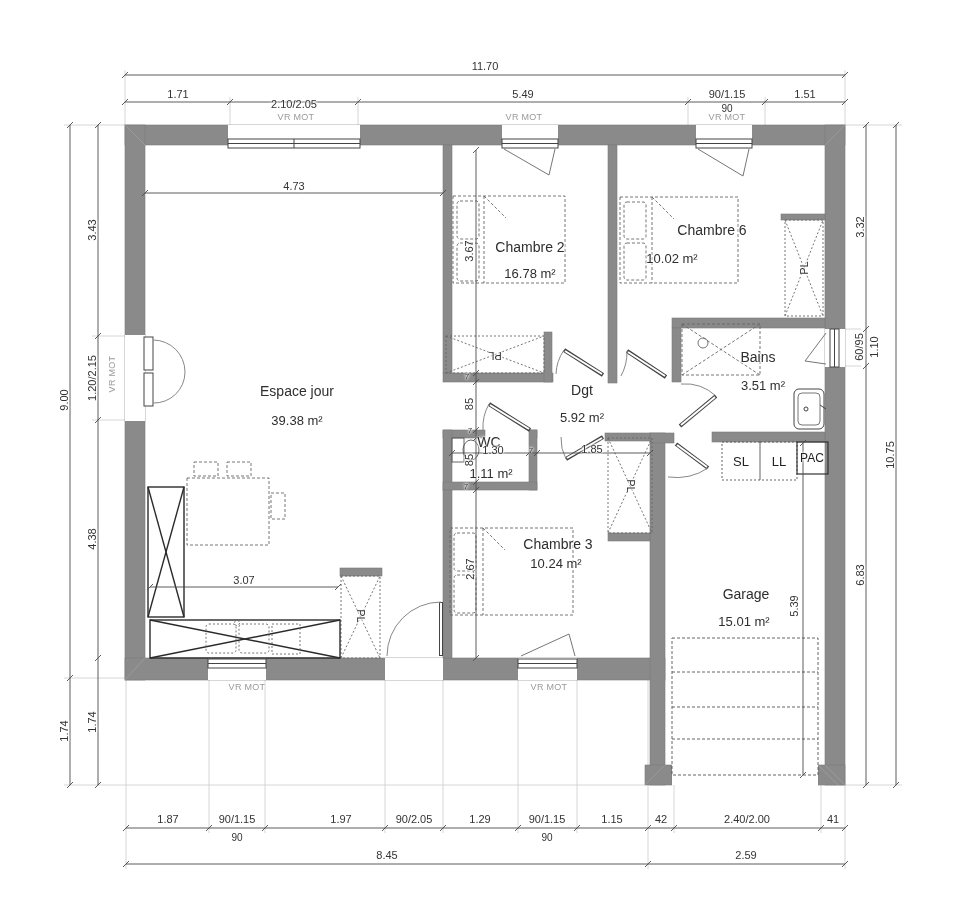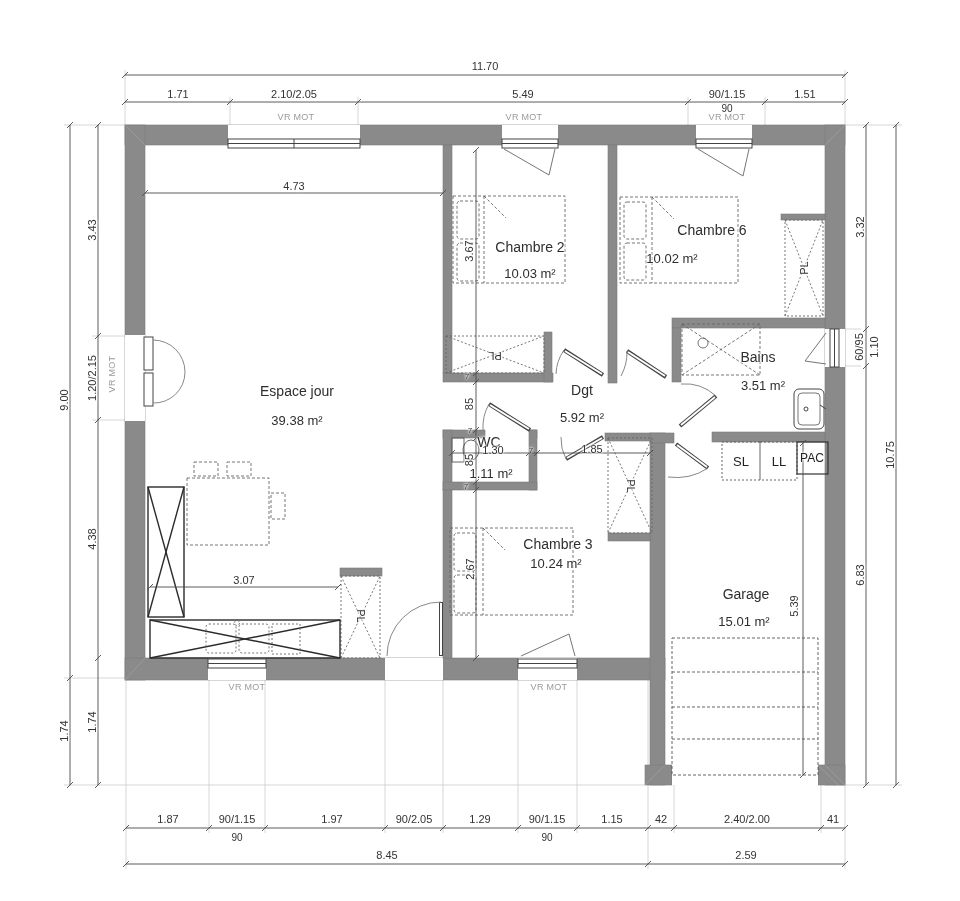--- a/index.html
+++ b/index.html
@@ -353,21 +353,21 @@
         <line x1="335" y1="590" x2="341" y2="584"></line>
     <line x1="803" y1="443" x2="803" y2="775"></line>
     <line x1="800" y1="446" x2="806" y2="440"></line>
         <line x1="800" y1="778" x2="806" y2="772"></line>
   </g>
 </svg>
 
   <div class="lbl name" style="left:297px;top:391px">Espace jour</div>
   <div class="lbl area" style="left:297px;top:420px">39.38 m²</div>
   <div class="lbl name" style="left:530px;top:247px">Chambre 2</div>
-  <div class="lbl area" style="left:530px;top:273px">10.03 m²</div>
+  <div class="lbl area" style="left:530px;top:273px">16.78 m²</div>
   <div class="lbl name" style="left:712px;top:230px">Chambre 6</div>
   <div class="lbl area" style="left:672px;top:258px">10.02 m²</div>
   <div class="lbl name" style="left:758px;top:357px">Bains</div>
   <div class="lbl area" style="left:763px;top:385px">3.51 m²</div>
   <div class="lbl name" style="left:582px;top:390px">Dgt</div>
   <div class="lbl area" style="left:582px;top:417px">5.92 m²</div>
   <div class="lbl name" style="left:489px;top:442px">WC</div>
   <div class="lbl area" style="left:491px;top:473px">1.11 m²</div>
   <div class="lbl name" style="left:558px;top:544px">Chambre 3</div>
   <div class="lbl area" style="left:556px;top:563px">10.24 m²</div>
@@ -385,30 +385,30 @@
 
   <div class="lbl muted" style="left:296px;top:117px">VR MOT</div>
   <div class="lbl muted" style="left:524px;top:117px">VR MOT</div>
   <div class="lbl muted" style="left:727px;top:117px">VR MOT</div>
   <div class="lbl muted" style="left:247px;top:687px">VR MOT</div>
   <div class="lbl muted" style="left:549px;top:687px">VR MOT</div>
   <div class="lbl muted r270" style="left:112px;top:374px">VR MOT</div>
 
   <div class="lbl dim" style="left:485px;top:66px">11.70</div>
   <div class="lbl dim" style="left:178px;top:94px">1.71</div>
-  <div class="lbl dim" style="left:294px;top:94px">2.10/2.05</div>
+  <div class="lbl dim" style="left:294px;top:104px">2.10/2.05</div>
   <div class="lbl dim" style="left:523px;top:94px">5.49</div>
   <div class="lbl dim" style="left:727px;top:94px">90/1.15</div>
   <div class="lbl sub" style="left:727px;top:109px">90</div>
   <div class="lbl dim" style="left:805px;top:94px">1.51</div>
 
   <div class="lbl dim" style="left:168px;top:819px">1.87</div>
   <div class="lbl dim" style="left:237px;top:819px">90/1.15</div>
   <div class="lbl sub" style="left:237px;top:838px">90</div>
-  <div class="lbl dim" style="left:332px;top:819px">1.97</div>
+  <div class="lbl dim" style="left:341px;top:819px">1.97</div>
   <div class="lbl dim" style="left:414px;top:819px">90/2.05</div>
   <div class="lbl dim" style="left:480px;top:819px">1.29</div>
   <div class="lbl dim" style="left:547px;top:819px">90/1.15</div>
   <div class="lbl sub" style="left:547px;top:838px">90</div>
   <div class="lbl dim" style="left:612px;top:819px">1.15</div>
   <div class="lbl dim" style="left:661px;top:819px">42</div>
   <div class="lbl dim" style="left:747px;top:819px">2.40/2.00</div>
   <div class="lbl dim" style="left:833px;top:819px">41</div>
   <div class="lbl dim" style="left:387px;top:855px">8.45</div>
   <div class="lbl dim" style="left:746px;top:855px">2.59</div>

